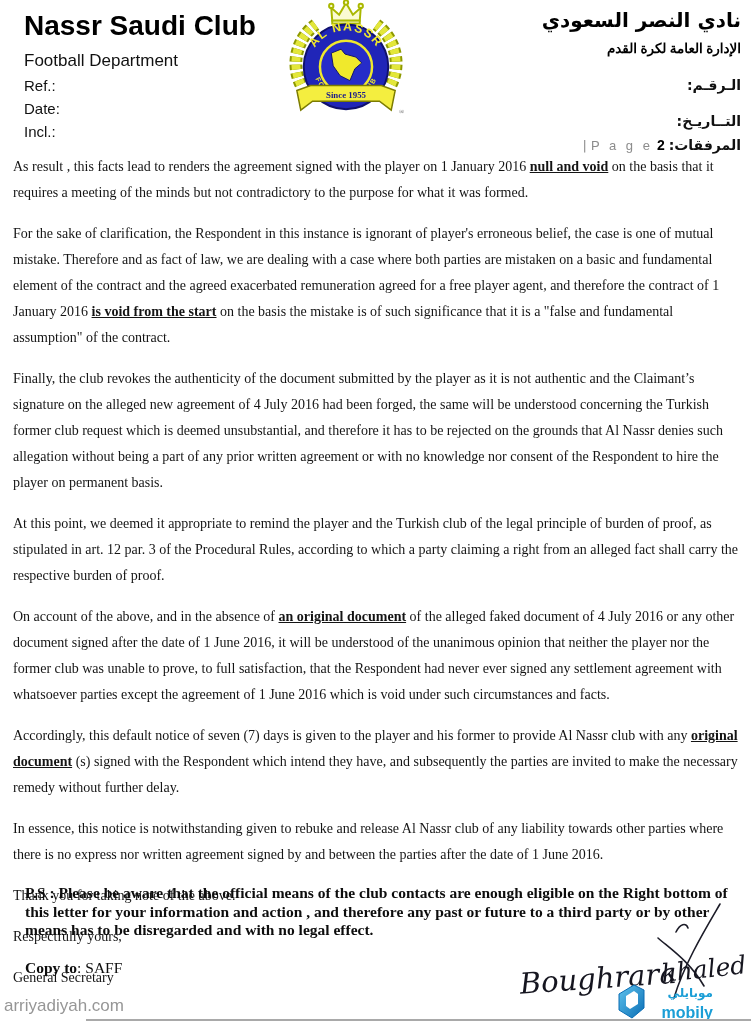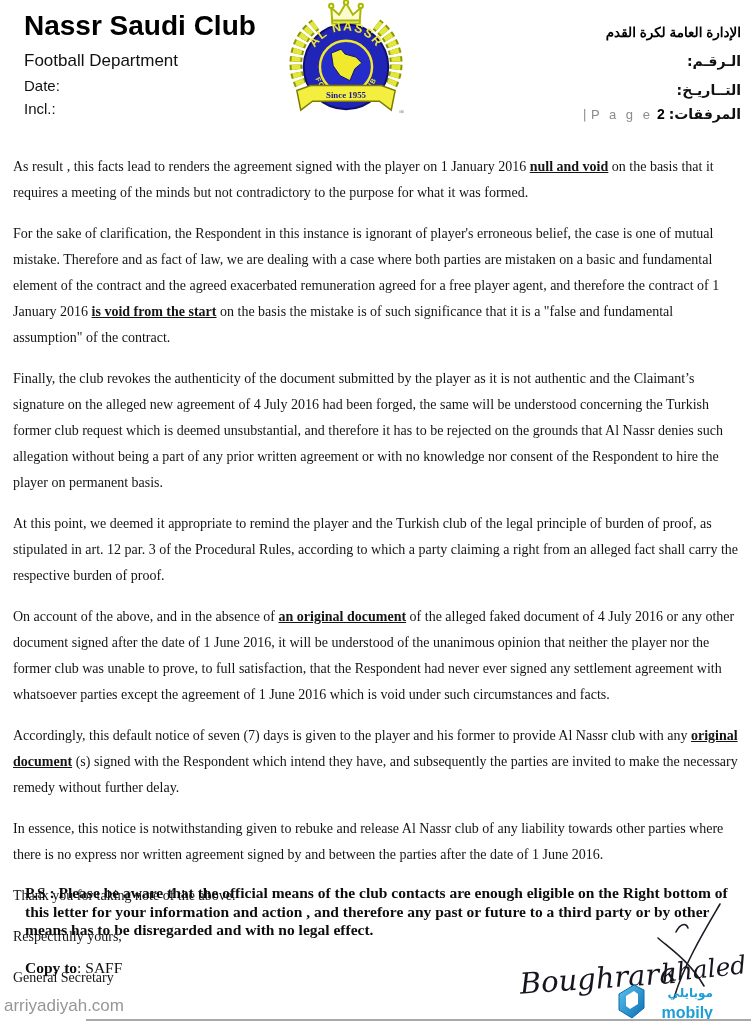--- a/index.html
+++ b/index.html
@@ -11,22 +11,22 @@
   }
   
   .letterhead { position:relative; height:138px; padding-top:12px; }
   .lh-left { position:absolute; left:24px; top:10px; font-family:"Liberation Sans", sans-serif; }
   .club-name { font-size:28px; font-weight:bold; color:#000; letter-spacing:0; }
   .dept { font-size:17px; margin-top:9px; color:#111; }
   .meta-line { font-size:15px; margin-top:6px; color:#111; }
   .crest { position:absolute; left:287px; top:0; width:118px; height:118px; }
   .lh-right { position:absolute; right:10px; top:8px; text-align:right; direction:rtl; }
   .ar-title { font-size:20px; font-weight:bold; color:#000; font-family:"DejaVu Sans", sans-serif; }
-  .ar-sub { font-size:13.5px; font-weight:bold; margin-top:16px; color:#000; font-family:Liberation Sans, sans-serif; }
-  .ar-meta { font-size:14px; font-weight:bold; margin-top:13px; color:#111; font-family:"DejaVu Sans", sans-serif; }
+  .ar-sub { font-size:13.5px; font-weight:bold; margin-top:8px; color:#000; font-family:Liberation Serif, serif; }
+  .ar-meta { font-size:14px; font-weight:bold; margin-top:20px; color:#111; font-family:"DejaVu Sans", sans-serif; }
   .page-line { display:flex; justify-content:flex-start; align-items:center; gap:4px; margin-top:8px; }
   .pg-word { color:#8c8c8c; letter-spacing:3px; font-family:"Liberation Sans", sans-serif; font-size:13px; font-weight:normal;text-align:right; }
   .pg-num { color:#000; font-weight:bold; font-size:14px; font-family:"Liberation Sans", sans-serif; }
   .pg-pipe { color:#8c8c8c; font-weight:normal; font-size:13px; }
   
   .letter-body { padding:16px 11px 0 13px; font-size:14px; line-height:26px; color:#141414; }
   .letter-body p { margin:0 0 15px 0; }
   .bu { font-weight:bold; text-decoration:underline; }
   
   .ps-block { position:absolute; left:25px; right:12px; top:884px; font-weight:bold; font-size:15.5px; line-height:18.6px; color:#0d0d0d; }
@@ -39,20 +39,21 @@
 </style>
 </head>
 <body>
 
 <div class="page">
 
   <header class="letterhead">
     <div class="lh-left">
       <div class="club-name">Nassr Saudi Club</div>
       <div class="dept">Football Department</div>
+      <div class="meta-line">Ref.:</div>
       <div class="meta-line">Date:</div>
       <div class="meta-line">Incl.:</div>
     </div>
 
     <div class="crest">
       <svg width="118" height="118" viewBox="0 0 120 120">
 
         <path d="M14,86 A49,49 0 0 1 29,25" stroke="#8e9900" stroke-width="13" fill="none" stroke-dasharray="5 3"></path>
         <path d="M106,86 A49,49 0 0 0 91,25" stroke="#8e9900" stroke-width="13" fill="none" stroke-dasharray="5 3"></path>
         <path d="M14,86 A49,49 0 0 1 29,25" stroke="#e3e73a" stroke-width="9" fill="none" stroke-dasharray="5 3"></path>
@@ -85,20 +86,21 @@
 
         <g>
           <path d="M10,92 L24,87 L96,87 L110,92 L106,112 L94,103 L26,103 L14,112 Z" fill="#f4ee3f" stroke="#7c7c00" stroke-width="1.5"></path>
           <text x="60" y="99.5" text-anchor="middle" font-family="Liberation Serif, serif" font-size="9" font-weight="bold" fill="#1a1a8c">Since 1955</text>
         </g>
         <text x="114" y="116" font-size="7" fill="#555">®</text>
       </svg>
     </div>
 
     <div class="lh-right">
+      <div class="ar-title">نادي النصر السعودي</div>
       <div class="ar-sub">الإدارة العامة لكرة القدم</div>
       <div class="ar-meta">الـرقـم:</div>
       <div class="ar-meta">التــاريـخ:</div>
       <div class="ar-meta page-line">
         <span>المرفقات:</span>
         <span class="pg-num">2</span>
         <span class="pg-word">P a g e</span>
         <span class="pg-pipe">|</span>
       </div>
     </div>

